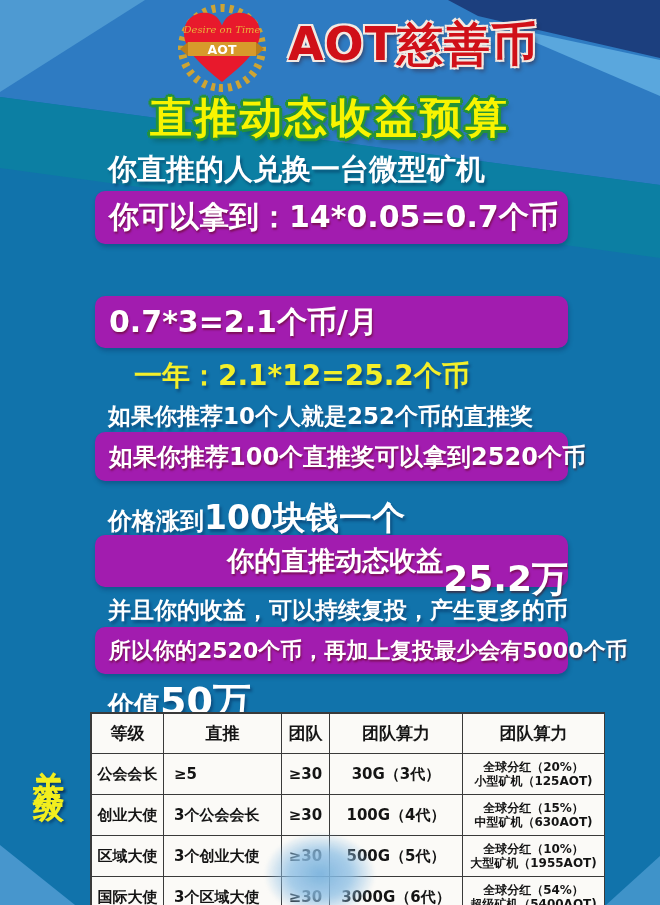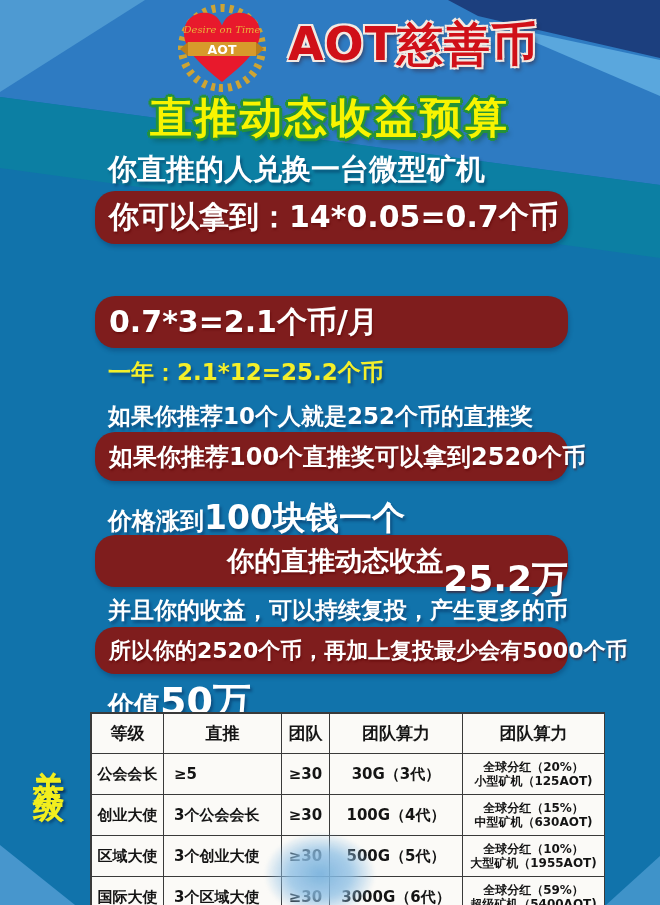--- a/index.html
+++ b/index.html
@@ -34,21 +34,21 @@
                 -2px -2px 0 #249238,2px -2px 0 #249238,-2px 2px 0 #249238,2px 2px 0 #249238,
                 3px 5px 5px rgba(0,40,0,.35);
     white-space:nowrap;
   }
   
   .line{
     position:absolute;left:108px;color:#ffffff;font-weight:800;white-space:nowrap;
     text-shadow:2px 3px 3px rgba(0,10,50,.35);
   }
   .band{
-    position:absolute;left:95px;width:473px;background:#7f1d1d;border-radius:20px;
+    position:absolute;left:95px;width:473px;background:#a21caf;border-radius:10px;
     box-shadow:1px 3px 4px rgba(0,20,60,.25);
     display:flex;align-items:center;padding-left:14px;box-sizing:border-box;
     color:#fff;font-weight:800;white-space:nowrap;
     text-shadow:1px 2px 2px rgba(90,0,0,.5);
   }
   .yellow{color:#f4ef2a;}
   .big{font-weight:900;}
   
   .vlabel{
     position:absolute;left:28px;top:746px;
@@ -109,21 +109,21 @@
 
   <div class="band" style="top:191px;height:53px;font-size:30px;">
     <span>你可以拿到：14*0.05=0.7个币</span>
   </div>
 
 
   <div class="band" style="top:296px;height:52px;font-size:30px;">
     <span>0.7*3=2.1个币/月</span>
   </div>
 
-  <div class="line yellow" style="top:357px;font-size:23px;">一年：2.1*12=25.2个币</div>
+  <div class="line yellow" style="top:357px;font-size:28px;margin-left:26px;">一年：2.1*12=25.2个币</div>
 
   <div class="line" style="top:401px;font-size:23px;">如果你推荐10个人就是252个币的直推奖</div>
 
   <div class="band" style="top:432px;height:49px;font-size:24px;">
     <span>如果你推荐100个直推奖可以拿到2520个币</span>
   </div>
 
   <div class="line" style="top:496px;font-size:24px;">
     <span>价格涨到</span><span class="big" style="font-size:33px;">100块钱一个</span>
   </div>
@@ -177,20 +177,20 @@
     <div class="cell row reward">
       <span>全球分红（10%）</span>
       <span>大型矿机（1955AOT)</span>
     </div>
 
     <div class="cell row">国际大使</div>
     <div class="cell row left">3个区域大使</div>
     <div class="cell row">≥30</div>
     <div class="cell row">3000G（6代）</div>
     <div class="cell row reward">
-      <span>全球分红（59%）</span>
+      <span>全球分红（54%）</span>
       <span>超级矿机（5400AOT)</span>
     </div>
   </div>
 
   <div class="splash"></div>
 
 </div>
 
 </body></html>

